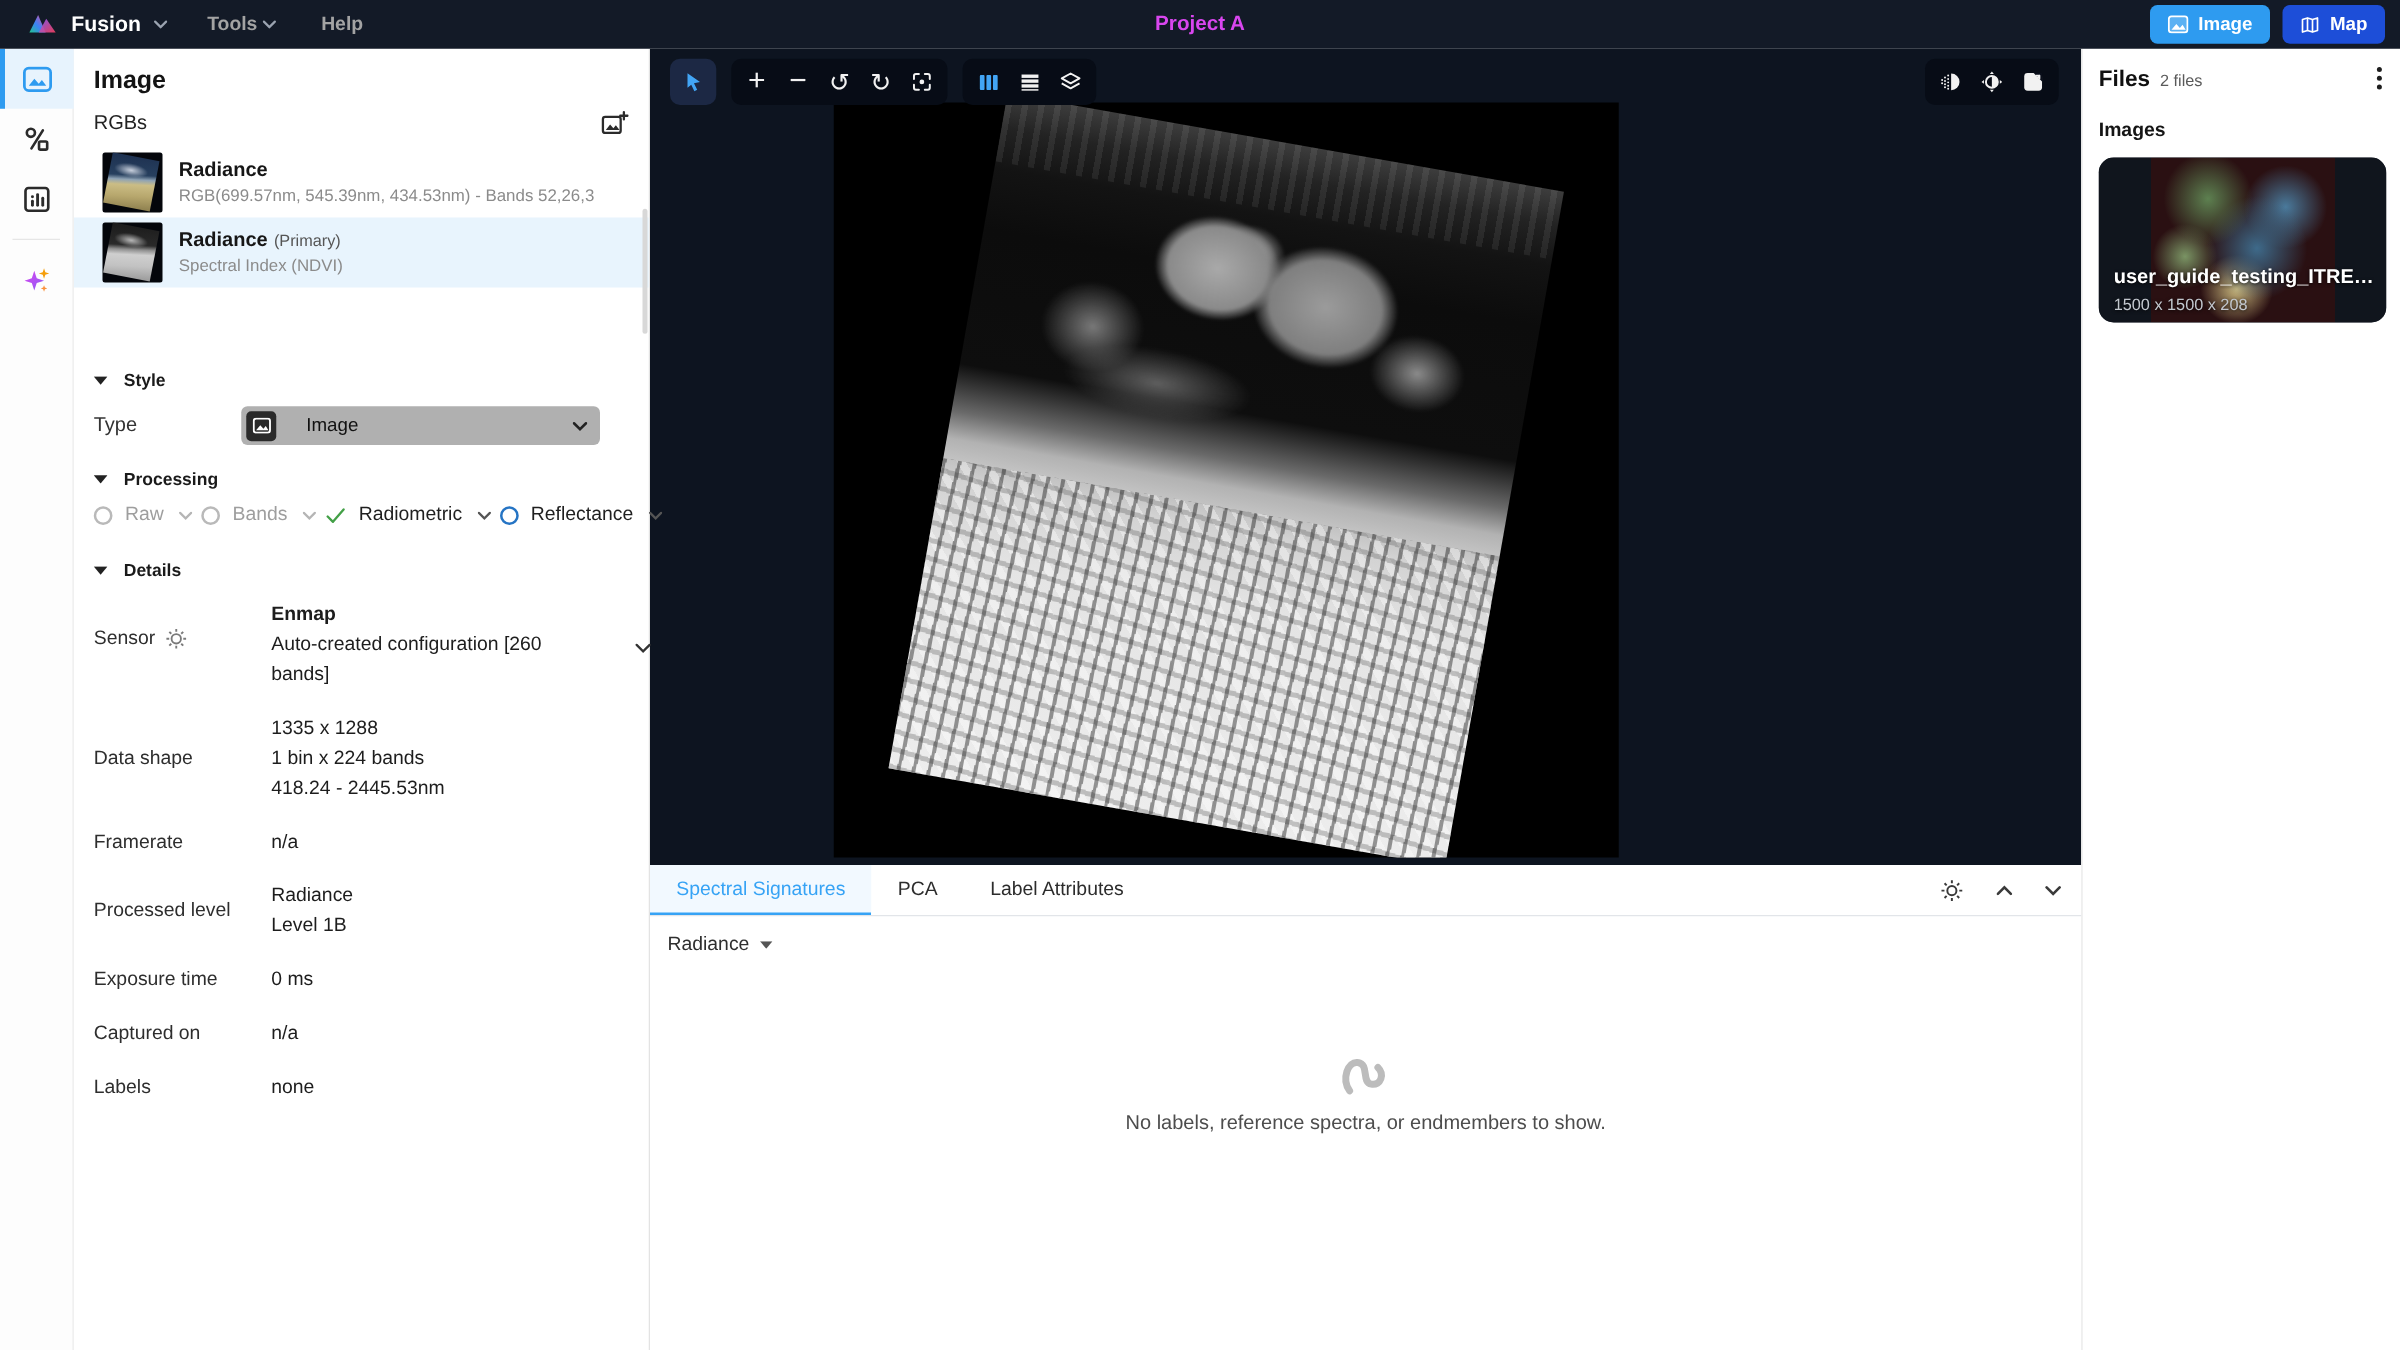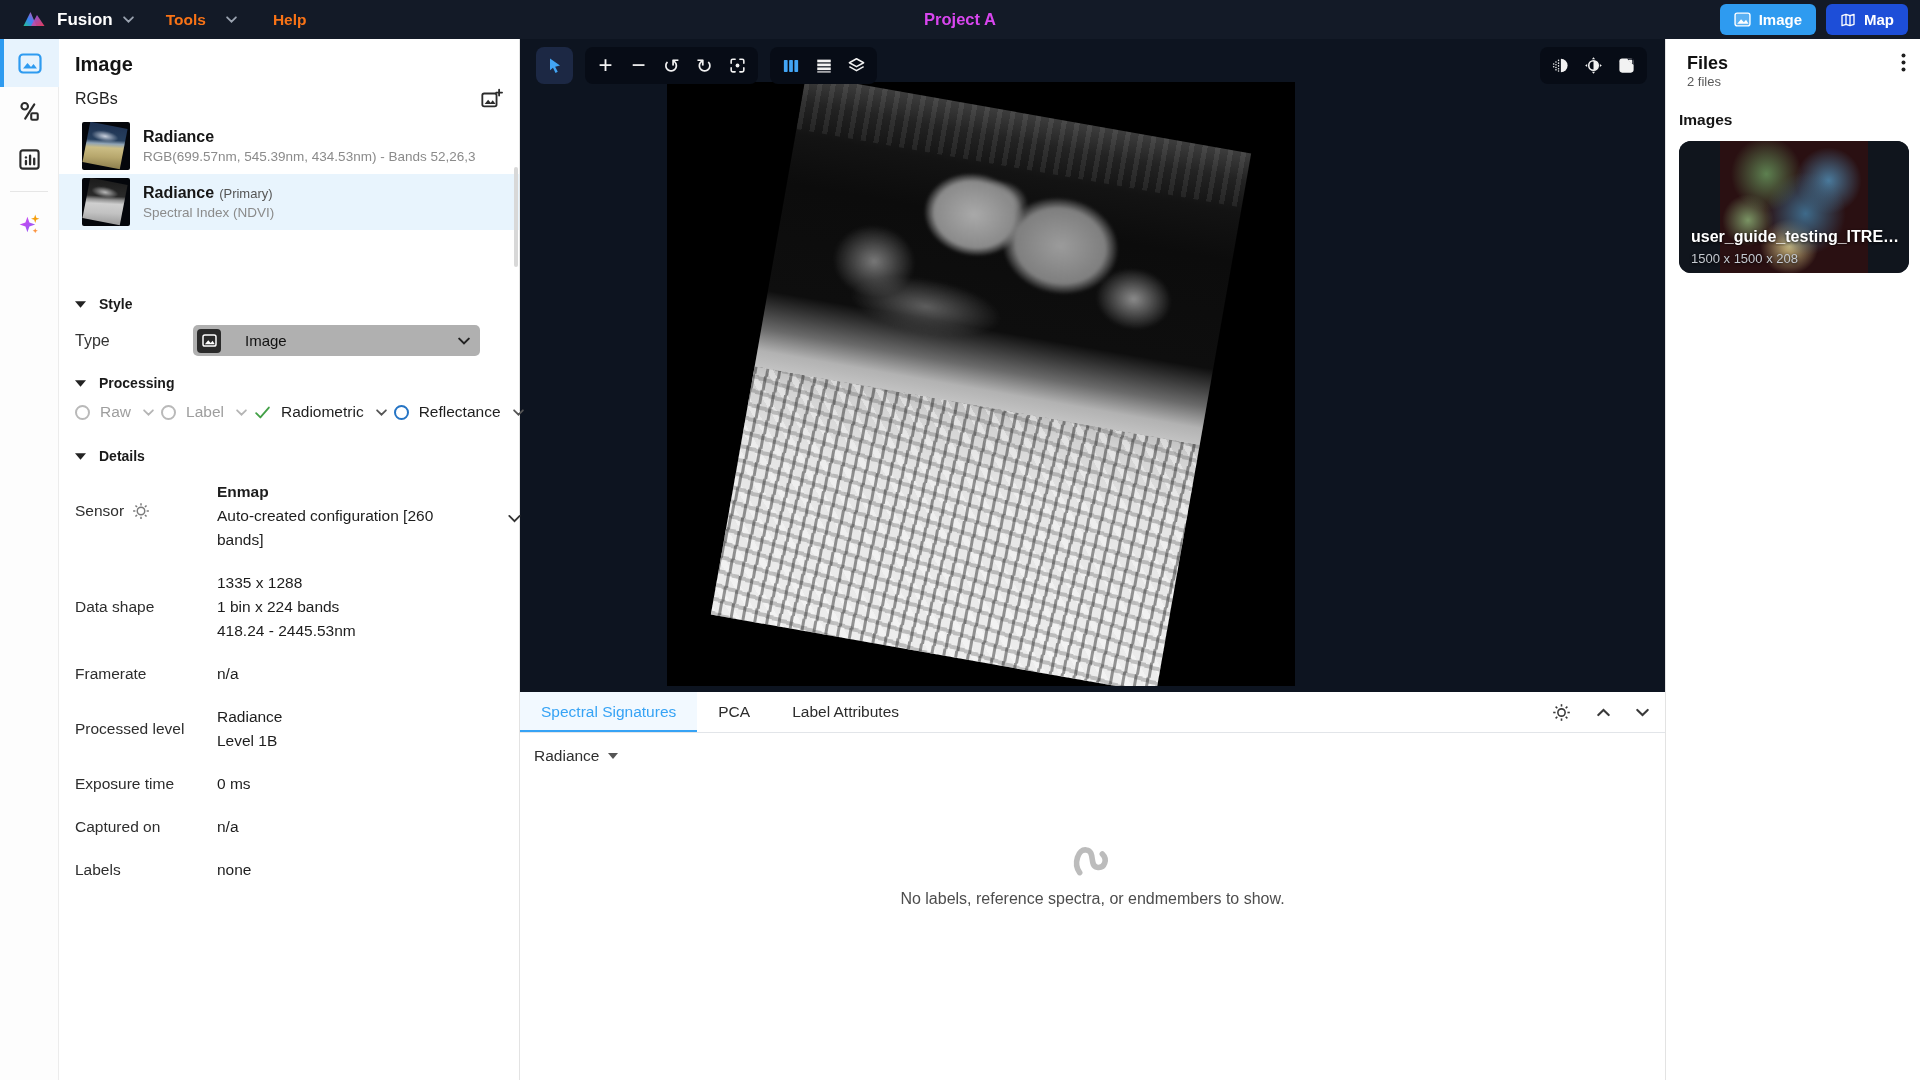--- a/index.html
+++ b/index.html
@@ -3,21 +3,21 @@
 <meta charset="utf-8">
 <style>
   * { margin:0; padding:0; box-sizing:border-box; }
   html,body { width:1920px; height:1080px; overflow:hidden; font-family:"Liberation Sans","DejaVu Sans",sans-serif; background:#fff; }
   svg { display:block; }
 
   
   #topbar { position:absolute; left:0; top:0; width:1920px; height:39px; background:#131a27; display:flex; align-items:center; z-index:30; }
   .tb-left { display:flex; align-items:center; gap:8px; padding-left:16px; }
   .brand { display:flex; align-items:center; gap:10px; color:#fff; font-size:17px; font-weight:700; padding:4px 10px 4px 6px; border-radius:6px; }
-  .menu-item { display:flex; align-items:center; gap:20px; color:#f97316; font-size:15.5px; font-weight:600; padding:6px 14px; border-radius:6px; cursor:default; }
+  .menu-item { display:flex; align-items:center; gap:4px; color:#a3a3a3; font-size:15.5px; font-weight:600; padding:6px 14px; border-radius:6px; cursor:default; }
   .chev { color:#9aa3b0; }
   #project-title { position:absolute; left:50%; top:0; transform:translateX(-50%); height:39px; line-height:39px; color:#d946ef; font-size:16.5px; font-weight:700; }
   .tb-right { position:absolute; right:12px; top:4px; display:flex; gap:10px; }
   .view-btn { display:flex; align-items:center; gap:8px; height:31px; padding:0 14px; border-radius:6px; color:#fff; font-size:15px; font-weight:600; border:none; cursor:pointer; }
   .view-btn.active { background:#2e9bf0; }
   .view-btn.inactive { background:#1d4ed8; }
 
   
   #rail { position:absolute; left:0; top:39px; width:59px; height:1041px; background:#fdfdfd; border-right:1px solid #ececec; z-index:20; }
   .rail-item { width:59px; height:48px; display:flex; align-items:center; justify-content:center; position:relative; color:#2b2b2b; }
@@ -107,21 +107,21 @@
   .vt-right { right:18px; }
   .tool-btn-solo { width:37px; height:37px; border-radius:8px; background:#1c2844; display:flex; align-items:center; justify-content:center; cursor:pointer; }
   .tool-group { height:37px; background:#070c16; border-radius:8px; display:flex; align-items:center; padding:0 4px; }
   .tool-btn { width:33px; height:37px; display:flex; align-items:center; justify-content:center; color:#f2f2f2; cursor:pointer; font-size:19px; }
   .tool-btn.blue { color:#42a5f5; }
   .uglyph { font-family:"DejaVu Sans",sans-serif; font-size:20px; line-height:1; }
   .plusglyph { font-size:24px; font-weight:400; margin-top:-2px; }
 
   
   #files-panel { position:absolute; left:1665px; top:39px; width:255px; height:1041px; background:#fff; border-left:1px solid #e3e3e3; padding:14px 12px 0 13px; }
-  .files-head { display:flex; align-items:baseline; position:relative;flex-direction:column; }
+  .files-head { display:flex; align-items:baseline; position:relative; }
   .files-title { font-size:18px; font-weight:700; color:#111; }
   .files-count { font-size:13px; color:#5a5a5a; margin-left:8px; }
   .kebab { position:absolute; right:2px; top:0; color:#1e1e1e; cursor:pointer; }
   .images-label { margin-top:22px; font-size:15.5px; font-weight:700; color:#151515; }
   .cards { margin-top:12px; display:flex; flex-direction:column; gap:14px; }
   .card { position:relative; width:230px; height:132px; border-radius:12px; background:#141a24; overflow:hidden; cursor:pointer; }
   .card.selected { outline:3px solid #57bbf8; outline-offset:-1px; }
   .card-thumb { position:absolute; inset:0; }
   .card-thumb.colorful { background:
       radial-gradient(ellipse 22% 40% at 38% 25%, #5d8050 0%, rgba(0,0,0,0) 70%),
@@ -338,21 +338,21 @@
         <span class="radio"></span>
         <span class="proc-label muted">Raw</span>
         <span class="proc-chev muted">
           <svg width="11" height="7" viewBox="0 0 10 6">
               <polyline points="1,1 5,5 9,1" fill="none" stroke="currentColor" stroke-width="1.6" stroke-linecap="round"></polyline>
             </svg>
         </span>
       </div>
       <div class="proc-row">
         <span class="radio"></span>
-        <span class="proc-label muted">Label</span>
+        <span class="proc-label muted">Bands</span>
         <span class="proc-chev muted">
           <svg width="11" height="7" viewBox="0 0 10 6">
               <polyline points="1,1 5,5 9,1" fill="none" stroke="currentColor" stroke-width="1.6" stroke-linecap="round"></polyline>
             </svg>
         </span>
       </div>
       <div class="proc-row">
         <span style="color:#43a047;">
           <svg width="17" height="17" viewBox="0 0 24 24">
               <polyline points="3,13 9,19 21,5" fill="none" stroke="currentColor" stroke-width="2.6" stroke-linecap="round" stroke-linejoin="round"></polyline>

